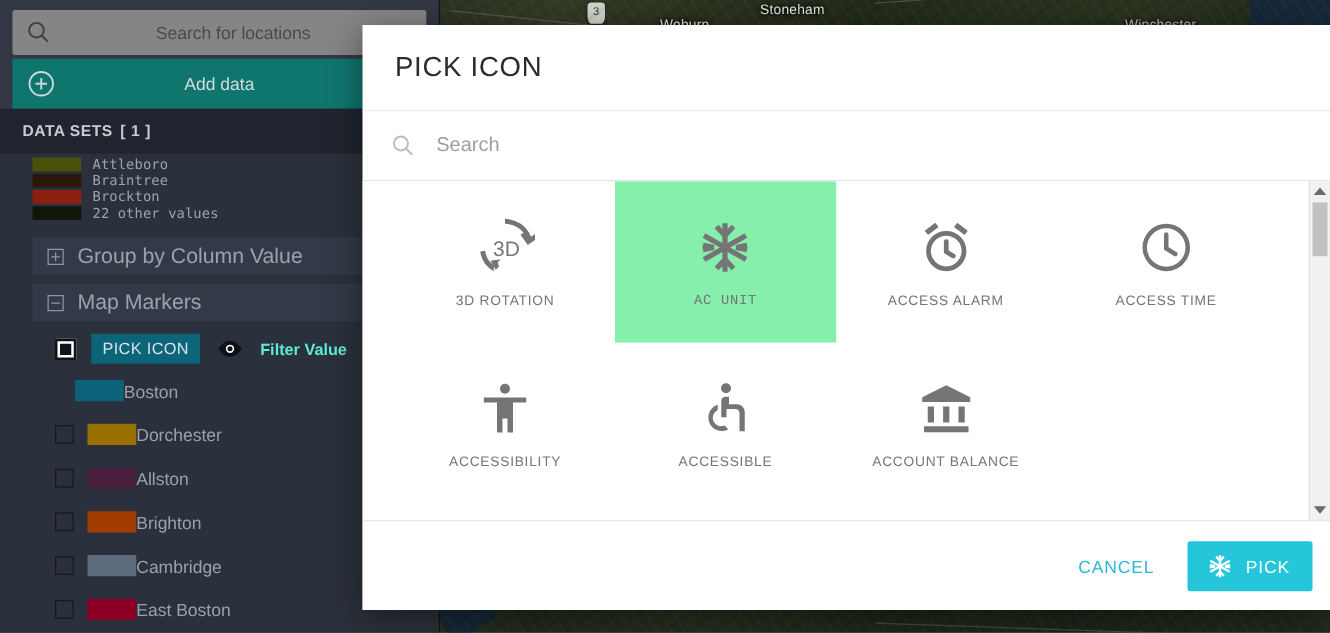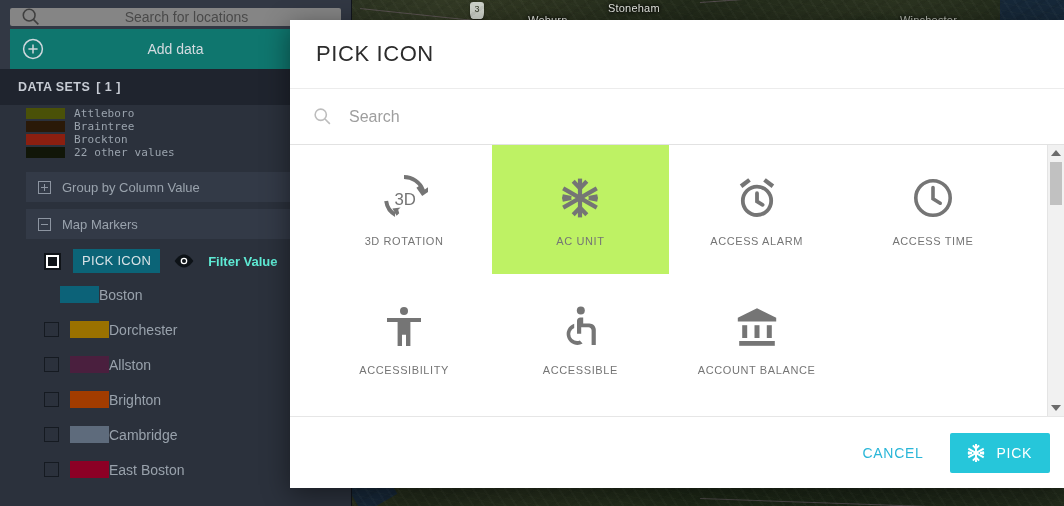--- a/index.html
+++ b/index.html
@@ -66,21 +66,21 @@
     position: absolute; left: 0; top: 0;
     width: 352px; height: 506px;
     background: #2b313c;
     border-right: 1px solid #11151c;
     z-index: 10;
     overflow: hidden;
   }
   .sb-topbar { background:#323844; padding: 8px 10px 0 10px; }
   .search-box {
     display:flex; align-items:center;
-    height: 18px;
+    height: 36px;
     background: #858585;
     border-radius: 2px;
     padding: 0 10px;
   }
   .search-box .mag { flex: 0 0 auto; display:flex; }
   .search-label {
     flex: 1; text-align:center;
     color: #3f3f3f; font-size: 14px;
     opacity: .85;
   }
@@ -116,21 +116,21 @@
     margin: 7px 12px 0 26px;
     height: 30px;
     background: #333a47;
     display:flex; align-items:center;
     padding-left: 12px;
     cursor:pointer;
   }
   .panel-row .box { width:13px;height:13px;border:1px solid #8d95a1; position:relative; flex:0 0 auto;}
   .panel-row .box::before{content:"";position:absolute;left:2px;top:5px;width:7px;height:1px;background:#8d95a1;}
   .panel-row .box.plus::after{content:"";position:absolute;left:5px;top:2px;width:1px;height:7px;background:#8d95a1;}
-  .panel-row .lbl { margin-left:11px; color:#9aa3ad; font-size:13px; }
+  .panel-row .lbl { margin-left:11px; color:#9aa3ad; font-size:17px; }
 
   .pickicon-row {
     display:flex; align-items:center;
     margin: 10px 0 0 44px;
   }
   .sq-checked { width:17px;height:17px;border:2px solid #0f1318;background:#fff;position:relative;flex:0 0 auto;}
   .sq-checked::after{content:"";position:absolute;inset:2px;background:#0f1318;}
   .pick-icon-btn {
     margin-left:12px;
     background:#0b6477; color:#d8e2e6;
@@ -197,21 +197,21 @@
     grid-template-columns: repeat(4, 1fr);
     padding: 0 26px;
   }
   .icon-cell {
     height: 129px;
     display:flex; flex-direction:column;
     align-items:center; justify-content:flex-start;
     padding-top: 26px;
     cursor:pointer;
   }
-  .icon-cell.selected { background:#bef264; }
+  .icon-cell.selected { background:#86efac;font-family:Liberation Mono, monospace; }
   .icon-cell .glyph { height:54px; display:flex; align-items:center; justify-content:center; }
   .icon-cell .cap {
     margin-top: 10px;
     font-size: 11px;
     color:#757575;
     letter-spacing: .6px;
     text-align:center;
   }
 
   

